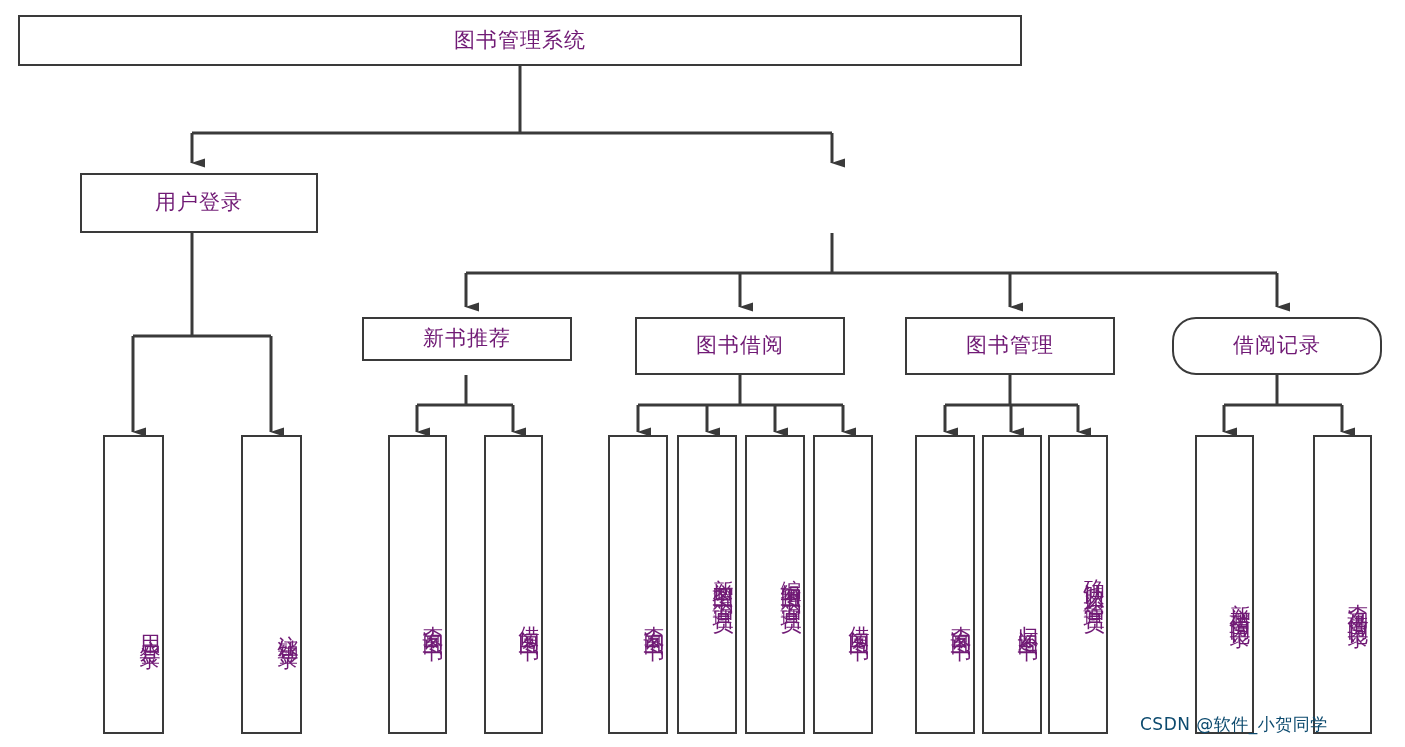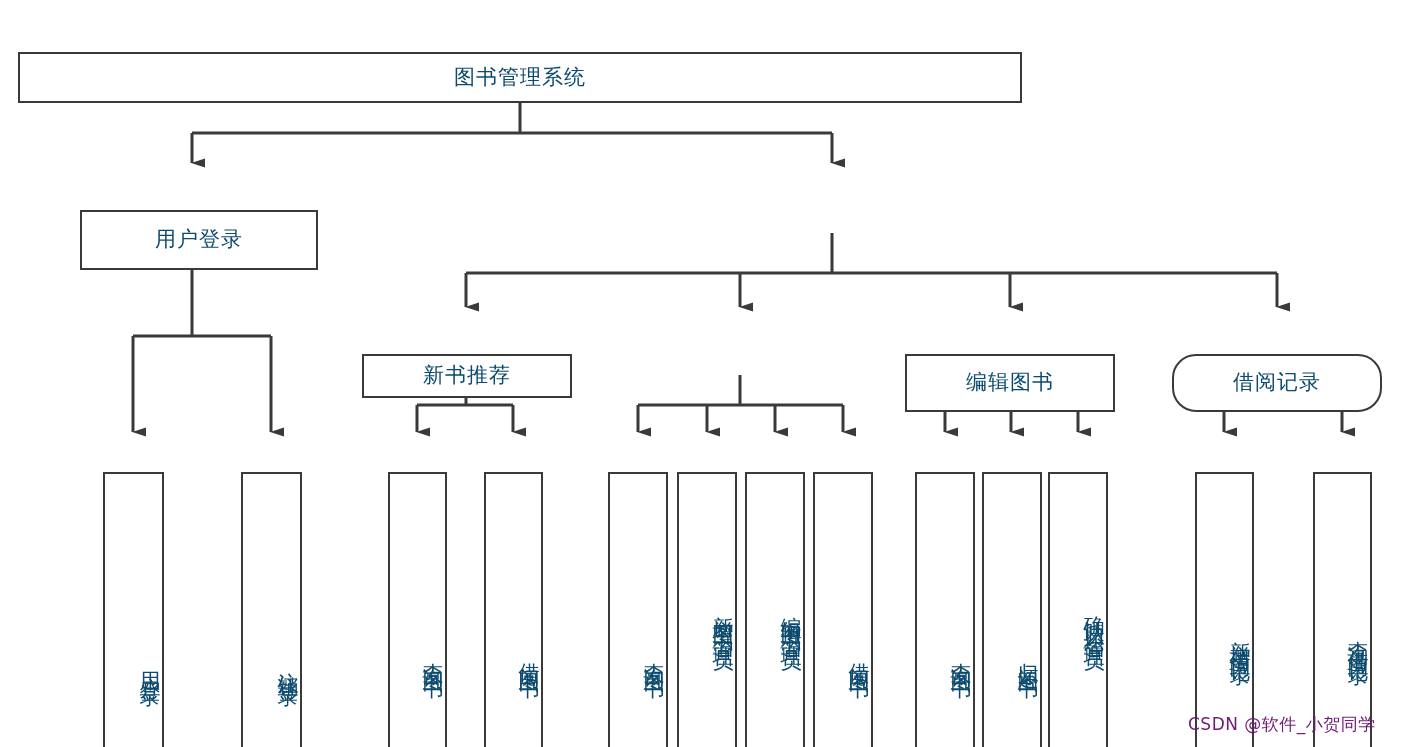--- a/index.html
+++ b/index.html
@@ -26,45 +26,44 @@
     pointer-events: none;
   }
   .node {
     position: absolute;
     box-sizing: border-box;
     background: #ffffff;
     border: 2px solid #3a3a3a;
     display: flex;
     align-items: center;
     justify-content: center;
-    color: #0c4a6e;
-    margin-top: 37px;
+    color: #701a75;
   }
   .node.horiz {
     font-size: 21px;
     letter-spacing: 1px;
     line-height: 1.2;
   }
   .node.vert {
     writing-mode: vertical-rl;
     text-orientation: upright;
     font-size: 21px;
     letter-spacing: 5px;
     line-height: 1.15;
     padding-top: 6px;
     padding-bottom: 6px;
     align-items: flex-start;
     justify-content: center;
   }
   .watermark {
     position: absolute;
-    left: 1188px;
+    left: 1140px;
     top: 713px;
     font-size: 17px;
-    color: #701a75;
+    color: #0c4a6e;
     letter-spacing: 0.5px;
     white-space: nowrap;
   }
 </style>
 </head>
 <body>
 
 <div id="canvas">
 
   <svg id="wires" viewBox="0 0 1405 747">
@@ -121,22 +120,25 @@
     <span>图书管理系统</span>
   </div>
 
   <div class="node horiz" style="left:80px; top:173px; width:238px; height:60px;">
     <span>用户登录</span>
   </div>
 
   <div class="node horiz" style="left:362px; top:317px; width:210px; height:44px;">
     <span>新书推荐</span>
   </div>
+  <div class="node horiz" style="left:635px; top:317px; width:210px; height:58px;">
+    <span>图书借阅</span>
+  </div>
   <div class="node horiz" style="left:905px; top:317px; width:210px; height:58px;">
-    <span>编辑图书</span>
+    <span>图书管理</span>
   </div>
   <div class="node horiz" style="left:1172px; top:317px; width:210px; height:58px;border-radius:24px;">
     <span>借阅记录</span>
   </div>
 
   <div class="node vert" style="left:103px; top:435px; width:61px; height:299px; padding-top:92px;">
     <span>用户登录</span>
   </div>
   <div class="node vert" style="left:241px; top:435px; width:61px; height:299px; padding-top:92px;">
     <span>注销登录</span>

